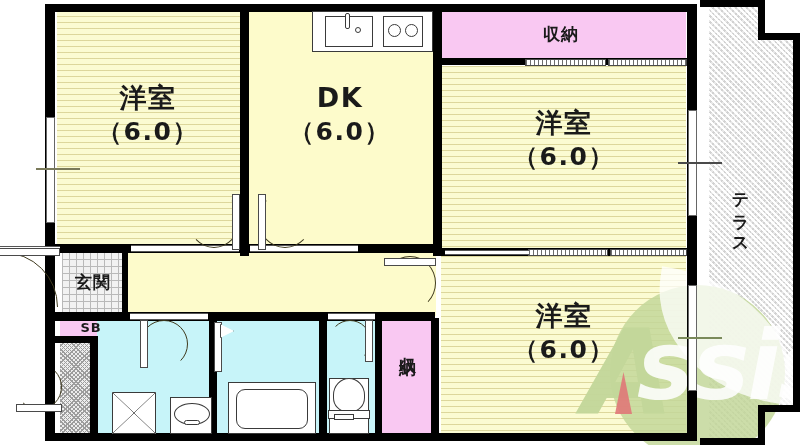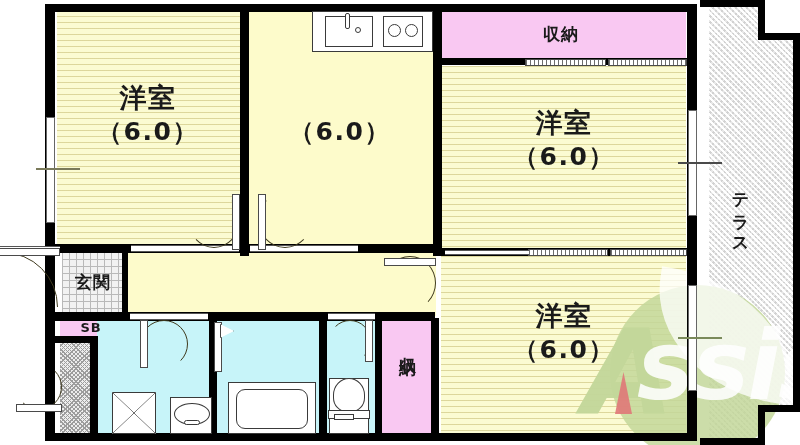--- a/index.html
+++ b/index.html
@@ -245,20 +245,21 @@
 
   <div class="fix" style="left:329px;top:378px;width:40px;height:56px;"></div>
   <div class="fix-n" style="left:333px;top:378px;width:32px;height:34px;border:1px solid #3a3a3a;
               border-radius:50% 50% 42% 42%;background:#fff;"></div>
   <div class="fix-n" style="left:328px;top:410px;width:42px;height:9px;border:1px solid #3a3a3a;background:#fff;"></div>
   <div class="fix-n" style="left:334px;top:414px;width:20px;height:6px;border:1px solid #3a3a3a;background:#fff;"></div>
 
   <div class="lbl lbl-room" style="left:108px;top:82px;width:80px;">洋室</div>
   <div class="lbl lbl-sub" style="left:88px;top:117px;width:120px;">（6.0）</div>
 
+  <div class="lbl lbl-room" style="left:300px;top:82px;width:80px;">DK</div>
   <div class="lbl lbl-sub" style="left:280px;top:117px;width:120px;">（6.0）</div>
 
   <div class="lbl lbl-room" style="left:524px;top:107px;width:80px;">洋室</div>
   <div class="lbl lbl-sub" style="left:504px;top:142px;width:120px;">（6.0）</div>
 
   <div class="lbl lbl-room" style="left:524px;top:300px;width:80px;">洋室</div>
   <div class="lbl lbl-sub" style="left:504px;top:335px;width:120px;">（6.0）</div>
 
   <div class="lbl lbl-sm" style="left:531px;top:24px;width:60px;">収納</div>
 

